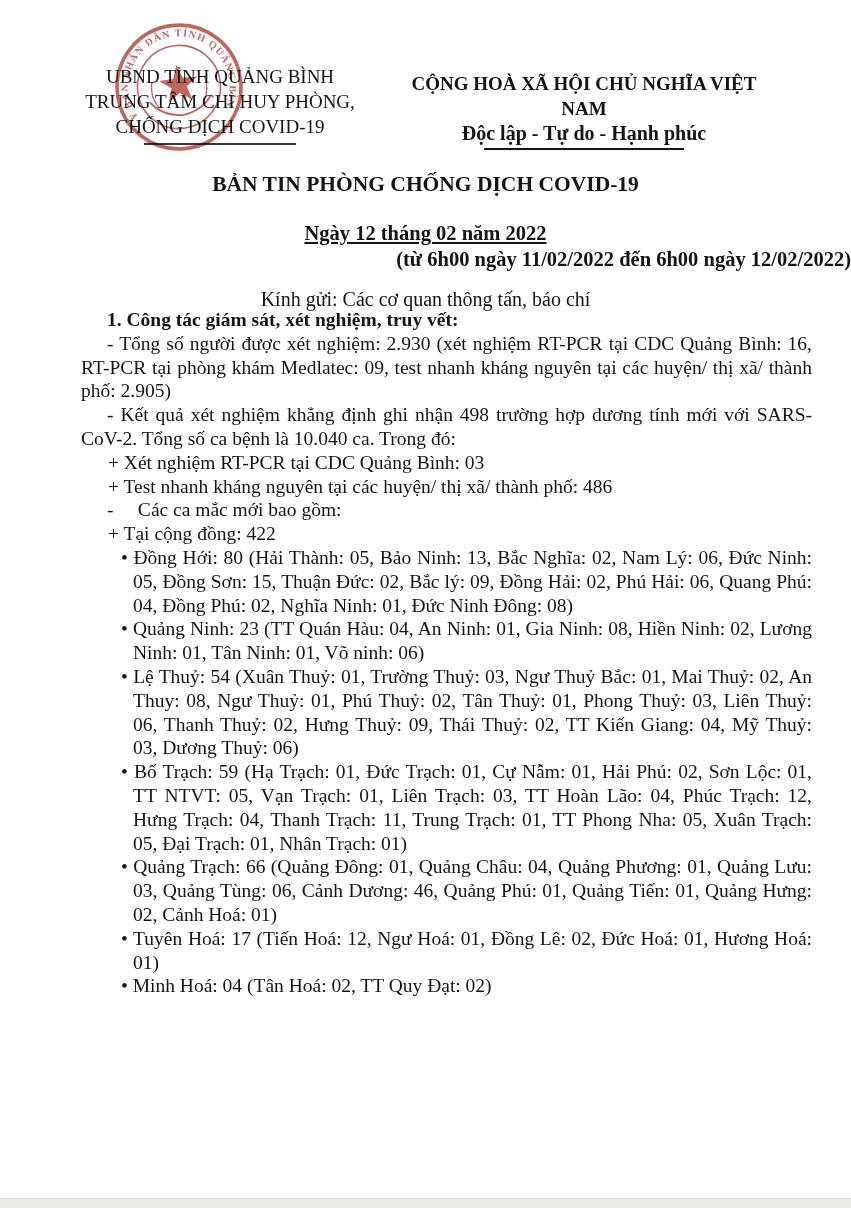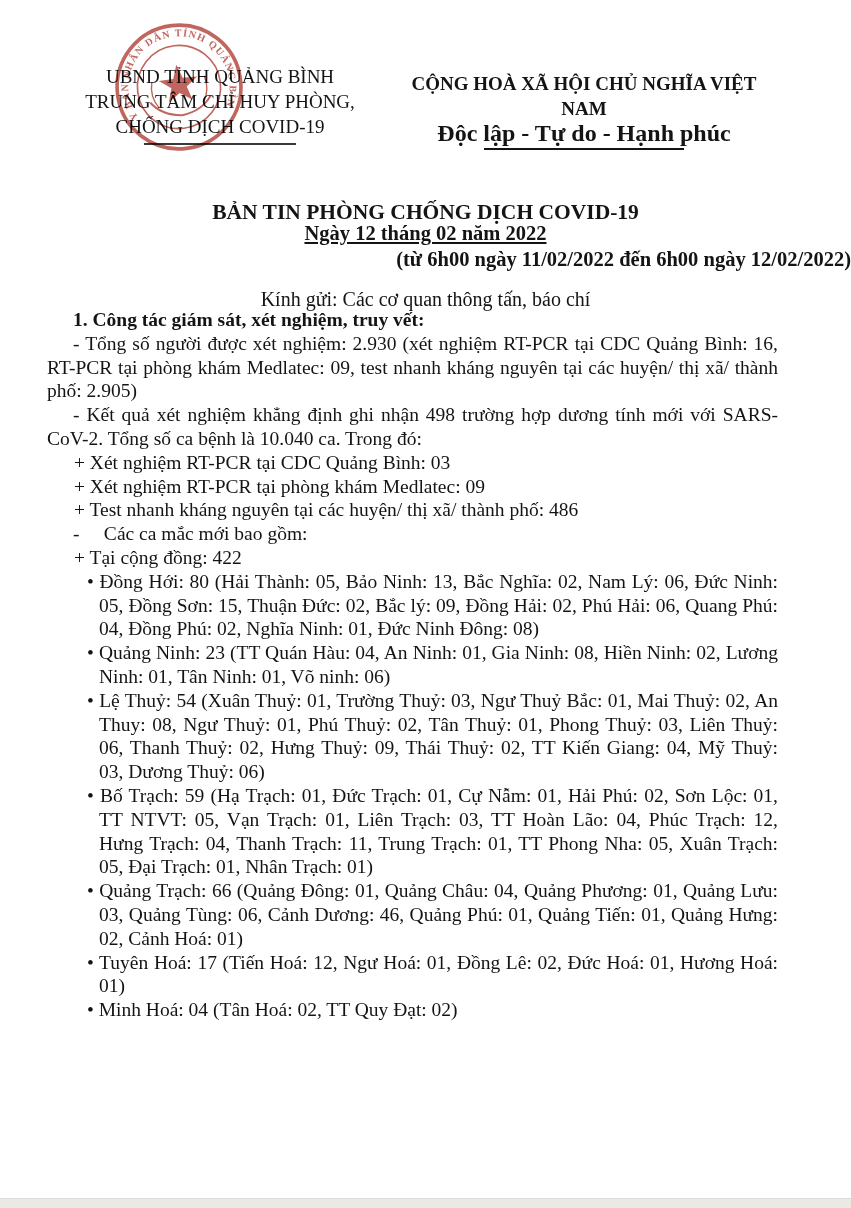--- a/index.html
+++ b/index.html
@@ -31,47 +31,47 @@
   }
   .header-right {
     position: absolute;
     top: 71px; left: 393px;
     width: 382px;
     text-align: center;
     font-size: 19px;
     line-height: 25px;
     font-weight: bold;
   }
-  .header-right .motto { font-size: 24px; }
+  .header-right .motto { font-size: 20px; }
   .header-right .rule {
     width: 200px;
     height: 0;
     border-bottom: 2px solid #141414;
     margin: 2px auto 0 auto;
   }
   
   .stamp {
     position: absolute;
     top: 18px; left: 112px;
     width: 134px; height: 138px;
     transform: rotate(-7deg);
     opacity: 0.82;
     mix-blend-mode: multiply;
     z-index: 5;
   }
   
   .title-block { position: absolute; left: 0; width: 851px; text-align: center; }
-  .doc-title    { top: 200px; font-size: 21.5px; font-weight: bold; }
+  .doc-title    { top: 172px; font-size: 21.5px; font-weight: bold; }
   .doc-date     { top: 222px; font-size: 20.5px; font-weight: bold; text-decoration: underline; }
   .doc-range    { top: 248px; font-size: 20.5px; font-weight: bold; text-align: right; }
   .doc-recipient{ top: 288px; font-size: 20px; font-weight: normal; }
   
   .body-text {
     position: absolute;
-    top: 308px; left: 47px;
+    top: 308px; left: 81px;
     width: 731px;
     font-size: 19.5px;
     line-height: 23.8px;
   }
   .body-text p { margin: 0; }
   .section-heading { font-weight: bold; text-indent: 26px; }
   .p-dash   { text-align: justify; text-indent: 26px; }
   .p-plus   { padding-left: 27px; }
   .p-bullet { text-align: justify; padding-left: 52px; text-indent: -12px; }
   
@@ -122,21 +122,20 @@
   <div class="title-block doc-title">BẢN TIN PHÒNG CHỐNG DỊCH COVID-19</div>
   <div class="title-block doc-date">Ngày 12 tháng 02 năm 2022</div>
   <div class="title-block doc-range">(từ 6h00 ngày 11/02/2022 đến 6h00 ngày 12/02/2022)</div>
   <div class="title-block doc-recipient">Kính gửi: Các cơ quan thông tấn, báo chí</div>
 
   <div class="body-text">
     <p class="section-heading">1. Công tác giám sát, xét nghiệm, truy vết:</p>
     <p class="p-dash">- Tổng số người được xét nghiệm: 2.930 (xét nghiệm RT-PCR tại CDC Quảng Bình: 16, RT-PCR tại phòng khám Medlatec: 09, test nhanh kháng nguyên tại các huyện/ thị xã/ thành phố: 2.905)</p>
     <p class="p-dash">- Kết quả xét nghiệm khẳng định ghi nhận 498 trường hợp dương tính mới với SARS-CoV-2. Tổng số ca bệnh là 10.040 ca. Trong đó:</p>
     <p class="p-plus">+ Xét nghiệm RT-PCR tại CDC Quảng Bình: 03</p>
-    <p class="p-plus">+ Xét nghiệm RT-PCR tại phòng khám Medlatec: 09</p>
     <p class="p-plus">+ Test nhanh kháng nguyên tại các huyện/ thị xã/ thành phố: 486</p>
     <p class="p-dash">-&nbsp;&nbsp;&nbsp;&nbsp;&nbsp;Các ca mắc mới bao gồm:</p>
     <p class="p-plus">+ Tại cộng đồng: 422</p>
     <p class="p-bullet">• Đồng Hới: 80 (Hải Thành: 05, Bảo Ninh: 13, Bắc Nghĩa: 02, Nam Lý: 06, Đức Ninh: 05, Đồng Sơn: 15, Thuận Đức: 02, Bắc lý: 09, Đồng Hải: 02, Phú Hải: 06, Quang Phú: 04, Đồng Phú: 02, Nghĩa Ninh: 01, Đức Ninh Đông: 08)</p>
     <p class="p-bullet">• Quảng Ninh: 23 (TT Quán Hàu: 04, An Ninh: 01, Gia Ninh: 08, Hiền Ninh: 02, Lương Ninh: 01, Tân Ninh: 01, Võ ninh: 06)</p>
     <p class="p-bullet">• Lệ Thuỷ: 54 (Xuân Thuỷ: 01, Trường Thuỷ: 03, Ngư Thuỷ Bắc: 01, Mai Thuỷ: 02, An Thuy: 08, Ngư Thuỷ: 01, Phú Thuỷ: 02, Tân Thuỷ: 01, Phong Thuỷ: 03, Liên Thuỷ: 06, Thanh Thuỷ: 02, Hưng Thuỷ: 09, Thái Thuỷ: 02, TT Kiến Giang: 04, Mỹ Thuỷ: 03, Dương Thuỷ: 06)</p>
     <p class="p-bullet">• Bố Trạch: 59 (Hạ Trạch: 01, Đức Trạch: 01, Cự Nẫm: 01, Hải Phú: 02, Sơn Lộc: 01, TT NTVT: 05, Vạn Trạch: 01, Liên Trạch: 03, TT Hoàn Lão: 04, Phúc Trạch: 12, Hưng Trạch: 04, Thanh Trạch: 11, Trung Trạch: 01, TT Phong Nha: 05, Xuân Trạch: 05, Đại Trạch: 01, Nhân Trạch: 01)</p>
     <p class="p-bullet">• Quảng Trạch: 66 (Quảng Đông: 01, Quảng Châu: 04, Quảng Phương: 01, Quảng Lưu: 03, Quảng Tùng: 06, Cảnh Dương: 46, Quảng Phú: 01, Quảng Tiến: 01, Quảng Hưng: 02, Cảnh Hoá: 01)</p>
     <p class="p-bullet">• Tuyên Hoá: 17 (Tiến Hoá: 12, Ngư Hoá: 01, Đồng Lê: 02, Đức Hoá: 01, Hương Hoá: 01)</p>
     <p class="p-bullet">• Minh Hoá: 04 (Tân Hoá: 02, TT Quy Đạt: 02)</p>

